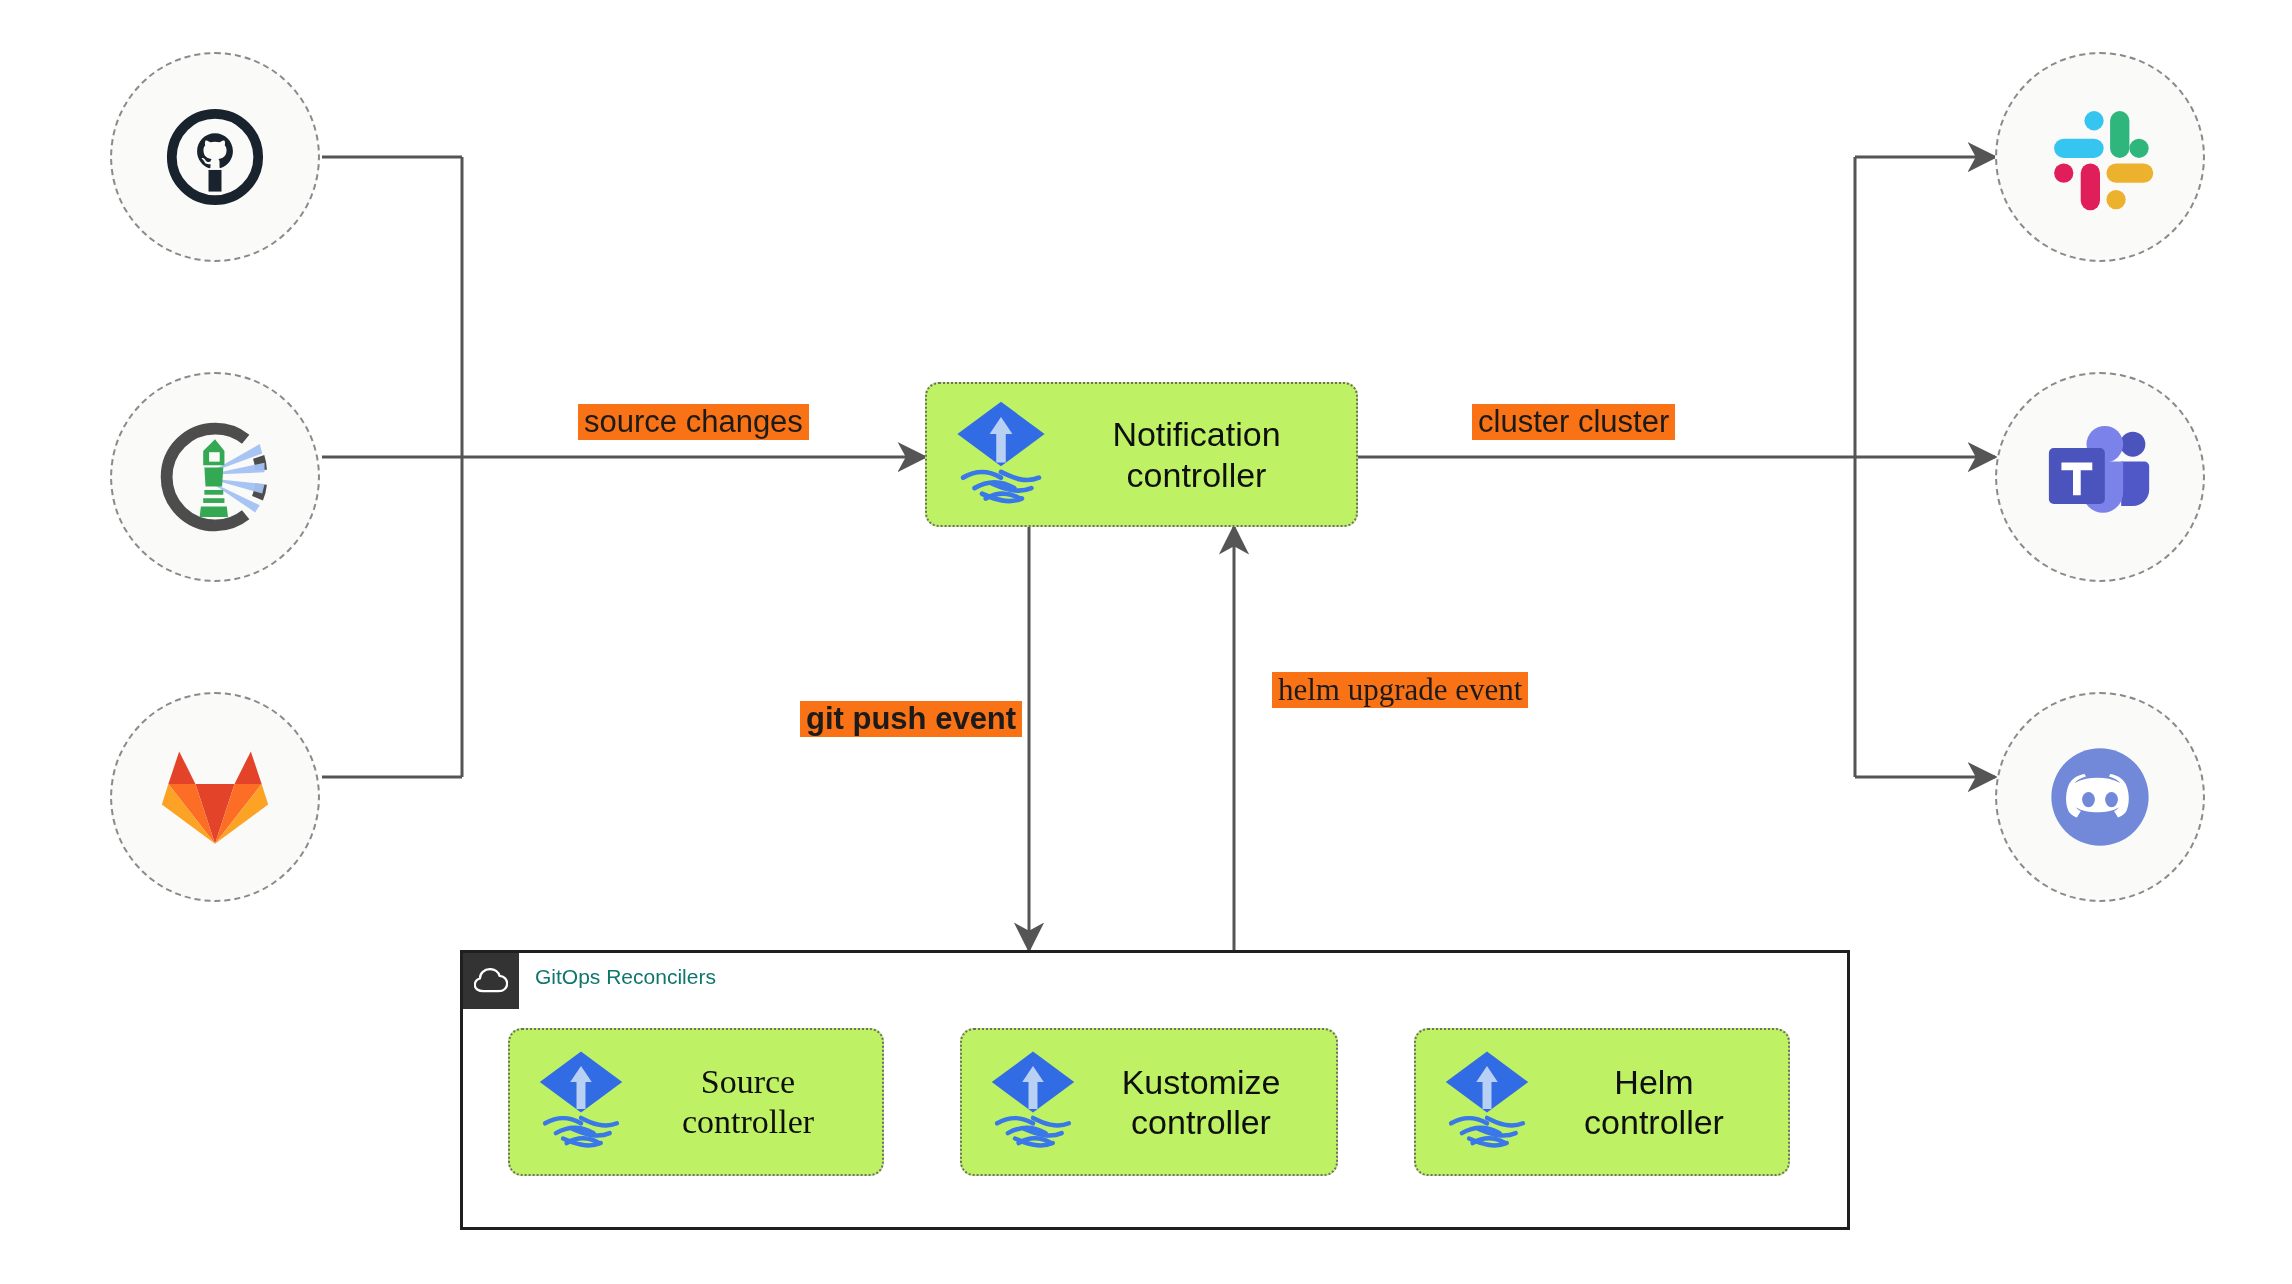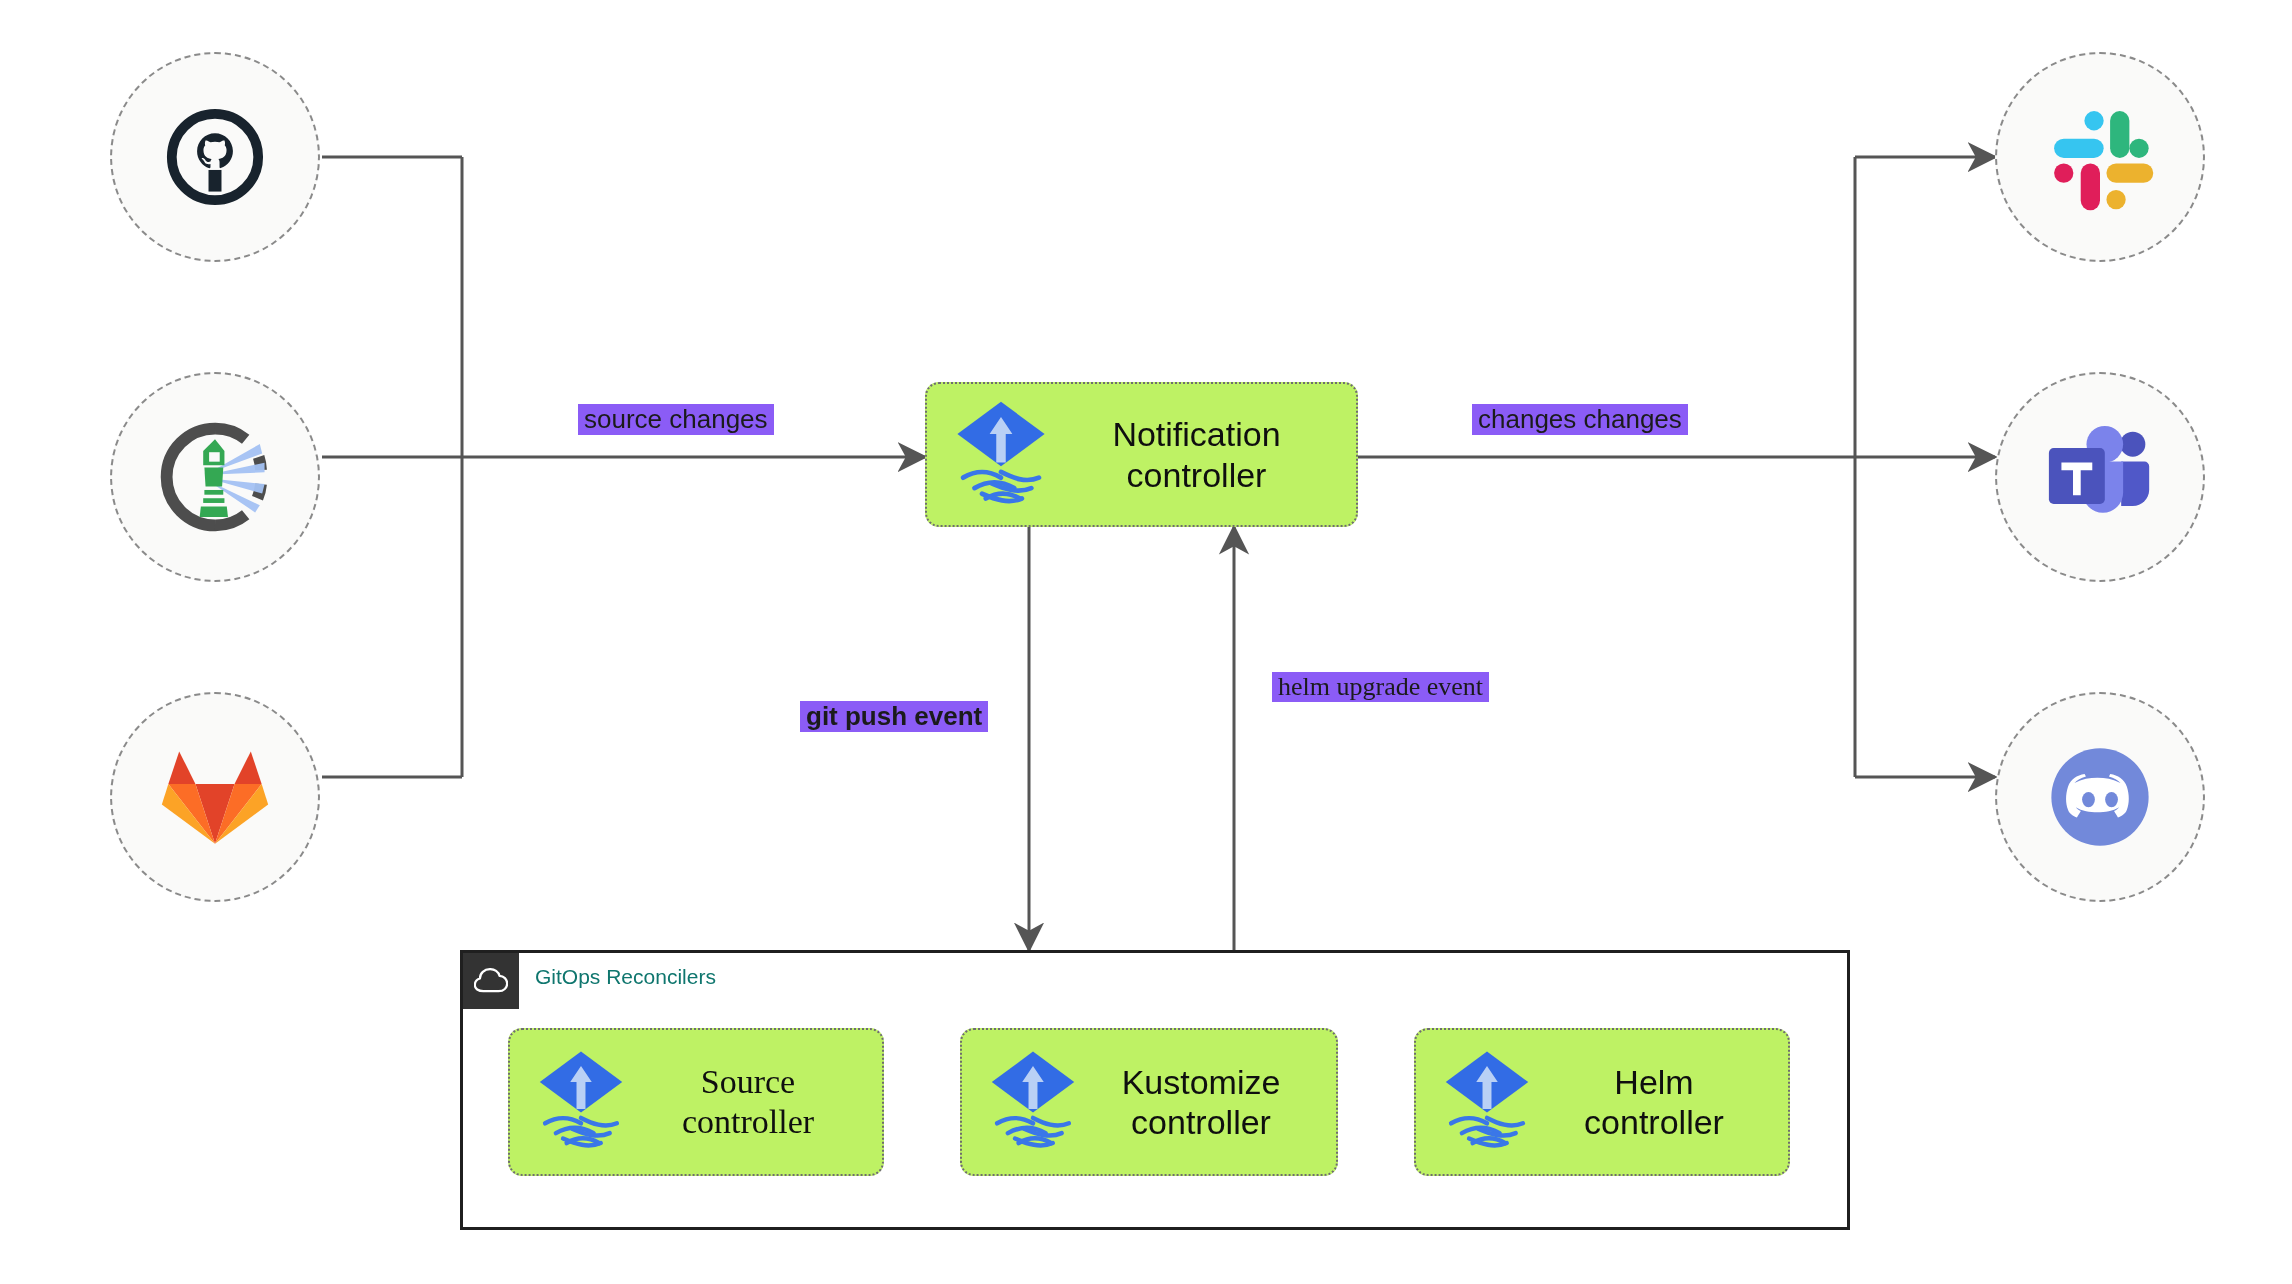--- a/index.html
+++ b/index.html
@@ -87,24 +87,24 @@
     position: absolute;
     left: 72px;
     top: 12px;
     font-size: 21px;
     color: #0f766e;
   }
 
   
   .edge-label {
     position: absolute;
-    font-size: 26px;
+    font-size: 31px;
     color: #1b1b1b;
     white-space: nowrap;
-    background: #8b5cf6;
+    background: #f97316;
     padding: 0 6px;
   }
 </style>
 </head>
 <body>
 
 <div id="canvas">
 
   <svg id="edges" viewBox="0 0 2292 1284" width="2292" height="1284">
     <defs>
@@ -130,21 +130,21 @@
       <path d="M 1029 527 L 1029 950" marker-end="url(#arrow)"></path>
 
       <path d="M 1234 950 L 1234 527" marker-end="url(#arrow)"></path>
 
       <path d="M 884 1104 L 960 1104" marker-end="url(#arrow)"></path>
       <path d="M 1338 1104 L 1414 1104" marker-end="url(#arrow)"></path>
     </g>
   </svg>
 
   <div class="edge-label" style="left:578px; top:404px;">source changes</div>
-  <div class="edge-label" style="left:1472px; top:404px;">changes changes</div>
+  <div class="edge-label" style="left:1472px; top:404px;">cluster cluster</div>
   <div class="edge-label" style="left:800px; top:701px;font-weight:bold;">git push event</div>
   <div class="edge-label" style="left:1272px; top:672px;font-family:Liberation Serif, serif;">helm upgrade event</div>
 
   <div class="node-circle" style="left:110px; top:52px; width:210px; height:210px;">
     <svg width="108" height="108" viewBox="0 0 100 100">
       <circle cx="50" cy="50" r="40" fill="none" stroke="#18232d" stroke-width="9"></circle>
       <path fill="#18232d" d="M50 28c-9.2 0-16.6 7.4-16.6 16.6 0 7.3 4.7 13.6 11.3 15.8 0.8 0.2 1.1-0.4 1.1-0.8 0-0.4 0-1.7 0-3.1-4.6 1-5.6-2-5.6-2-0.8-1.9-1.9-2.5-1.9-2.5-1.5-1 0.1-1 0.1-1 1.7 0.1 2.6 1.7 2.6 1.7 1.5 2.6 3.9 1.8 4.8 1.4 0.2-1.1 0.6-1.8 1.1-2.3-3.7-0.4-7.6-1.8-7.6-8.2 0-1.8 0.6-3.3 1.7-4.5-0.2-0.4-0.7-2.1 0.2-4.4 0 0 1.4-0.4 4.6 1.7 1.3-0.4 2.8-0.6 4.2-0.6 1.4 0 2.9 0.2 4.2 0.6 3.2-2.2 4.6-1.7 4.6-1.7 0.9 2.3 0.3 4 0.2 4.4 1.1 1.2 1.7 2.7 1.7 4.5 0 6.4-3.9 7.8-7.6 8.2 0.6 0.5 1.1 1.5 1.1 3.1 0 2.2 0 4 0 4.6 0 0.4 0.3 1 1.1 0.8 6.6-2.2 11.3-8.4 11.3-15.8C66.6 35.4 59.2 28 50 28z"></path>
       <rect x="44" y="62" width="12" height="20" fill="#18232d"></rect>
     </svg>
   </div>

